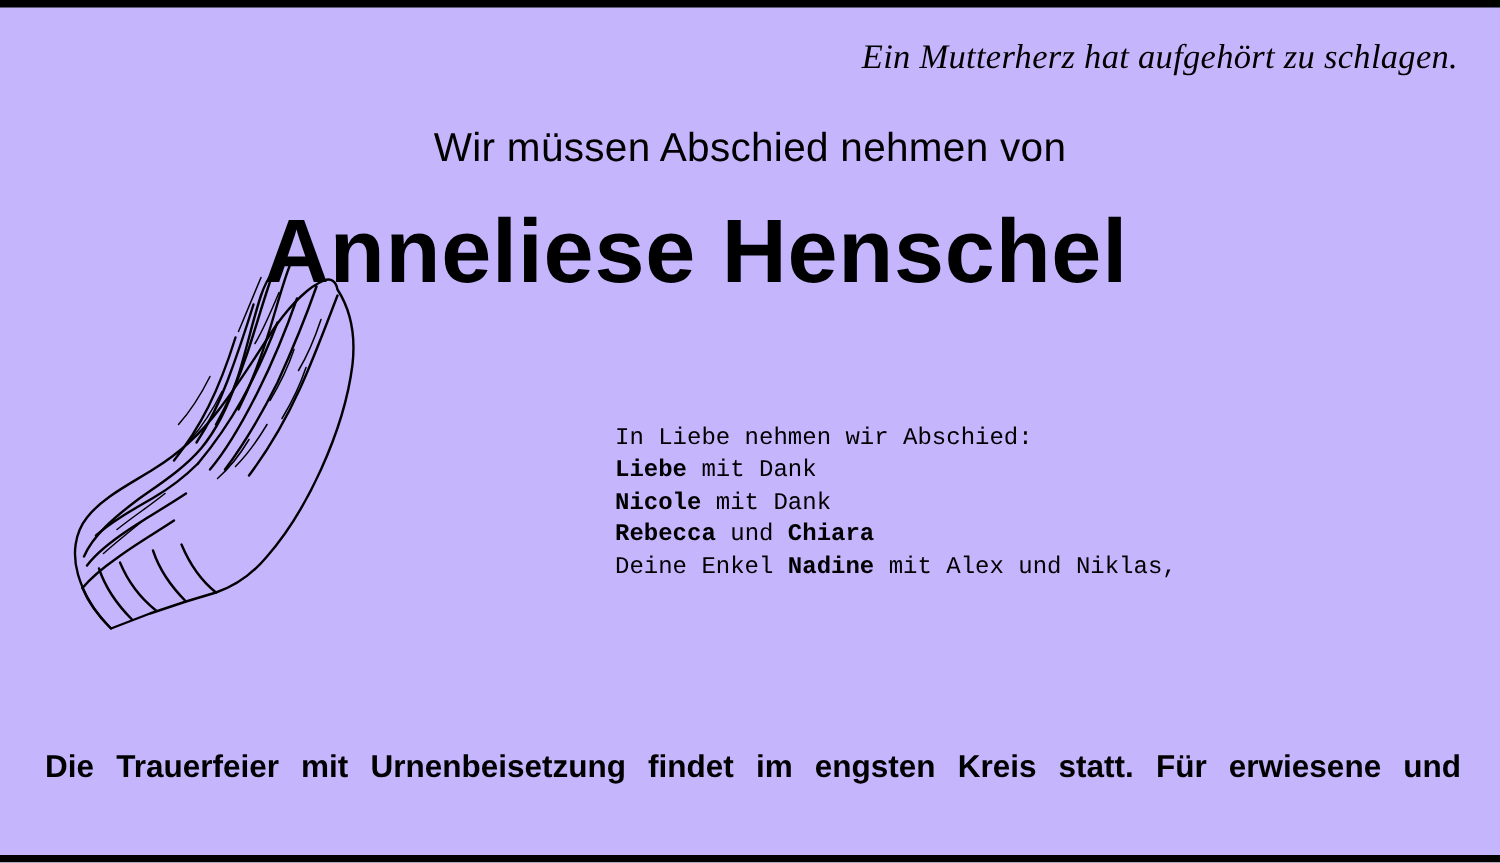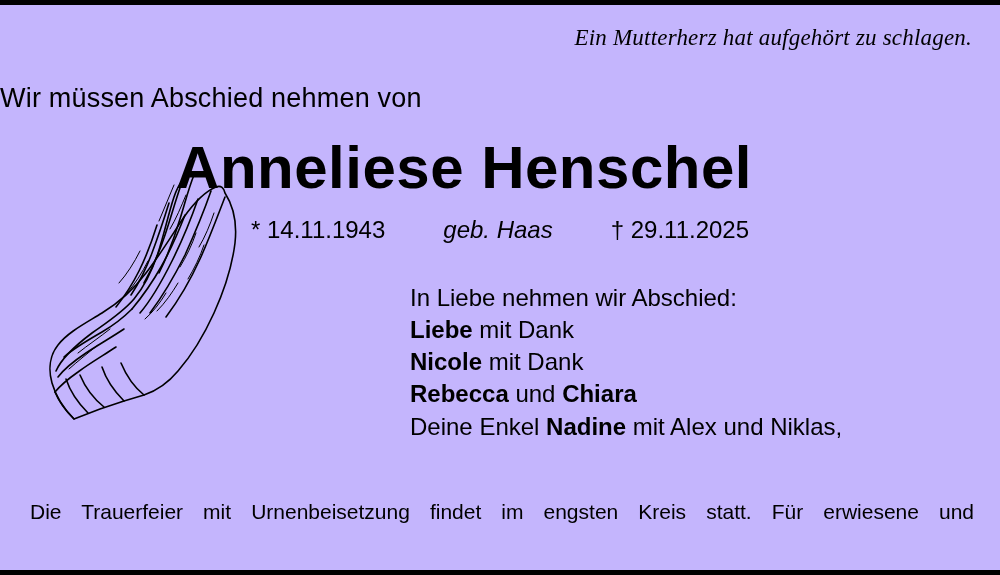--- a/index.html
+++ b/index.html
@@ -29,20 +29,21 @@
     font-style: italic;
     font-size: 23px;
     letter-spacing: 0.2px;
     white-space: nowrap;
   }
   .intro {
     position: absolute;
     top: 78px;
     left: 0;
     width: 1000px;
+    text-align: center;
     font-size: 27px;
     letter-spacing: 0.2px;
   }
   .name {
     position: absolute;
     top: 128px;
     left: 0;
     width: 928px;
     text-align: center;
     font-size: 60px;
@@ -62,34 +63,36 @@
     display: inline-block;
   }
   .dates .birth { margin-right: 58px; }
   .dates .maiden { font-style: italic; margin-right: 58px; }
   .dates .death { }
 
   .family {
     position: absolute;
     top: 277px;
     left: 410px;
-    font-size: 24px;
+    font-size: 16px;
     line-height: 1.34;
+    font-family: Liberation Mono, monospace;
   }
   .family .line { white-space: nowrap; }
   .family b { font-weight: bold; }
 
   .footer {
     position: absolute;
     left: 30px;
     right: 26px;
     top: 492px;
     font-size: 21px;
     line-height: 1.42;
     text-align: justify;
+    font-weight: bold;
   }
   .footer .l1 {
     display: block;
     text-align: justify;
     text-align-last: justify;
   }
   .footer .l2 { display: block; }
 
   .hands {
     position: absolute;
@@ -104,23 +107,20 @@
 <body>
 
 <div class="obituary">
 
   <div class="motto">Ein Mutterherz hat aufgehört zu schlagen.</div>
 
   <div class="intro">Wir müssen Abschied nehmen von</div>
 
   <div class="name">Anneliese Henschel</div>
 
-  <div class="dates">
-    <span class="birth">* 14.11.1943</span><span class="maiden">geb. Haas</span><span class="death">† 29.11.2025</span>
-  </div>
 
   <div class="family">
     <div class="line">In Liebe nehmen wir Abschied:</div>
     <div class="line"><b>Liebe</b><span> mit Dank</span></div>
     <div class="line"><b>Nicole</b><span> mit Dank</span></div>
     <div class="line"><b>Rebecca</b><span> und </span><b>Chiara</b></div>
     <div class="line"><span>Deine Enkel </span><b>Nadine</b><span> mit Alex und Niklas,</span></div>
   </div>
 
   <div class="footer">

